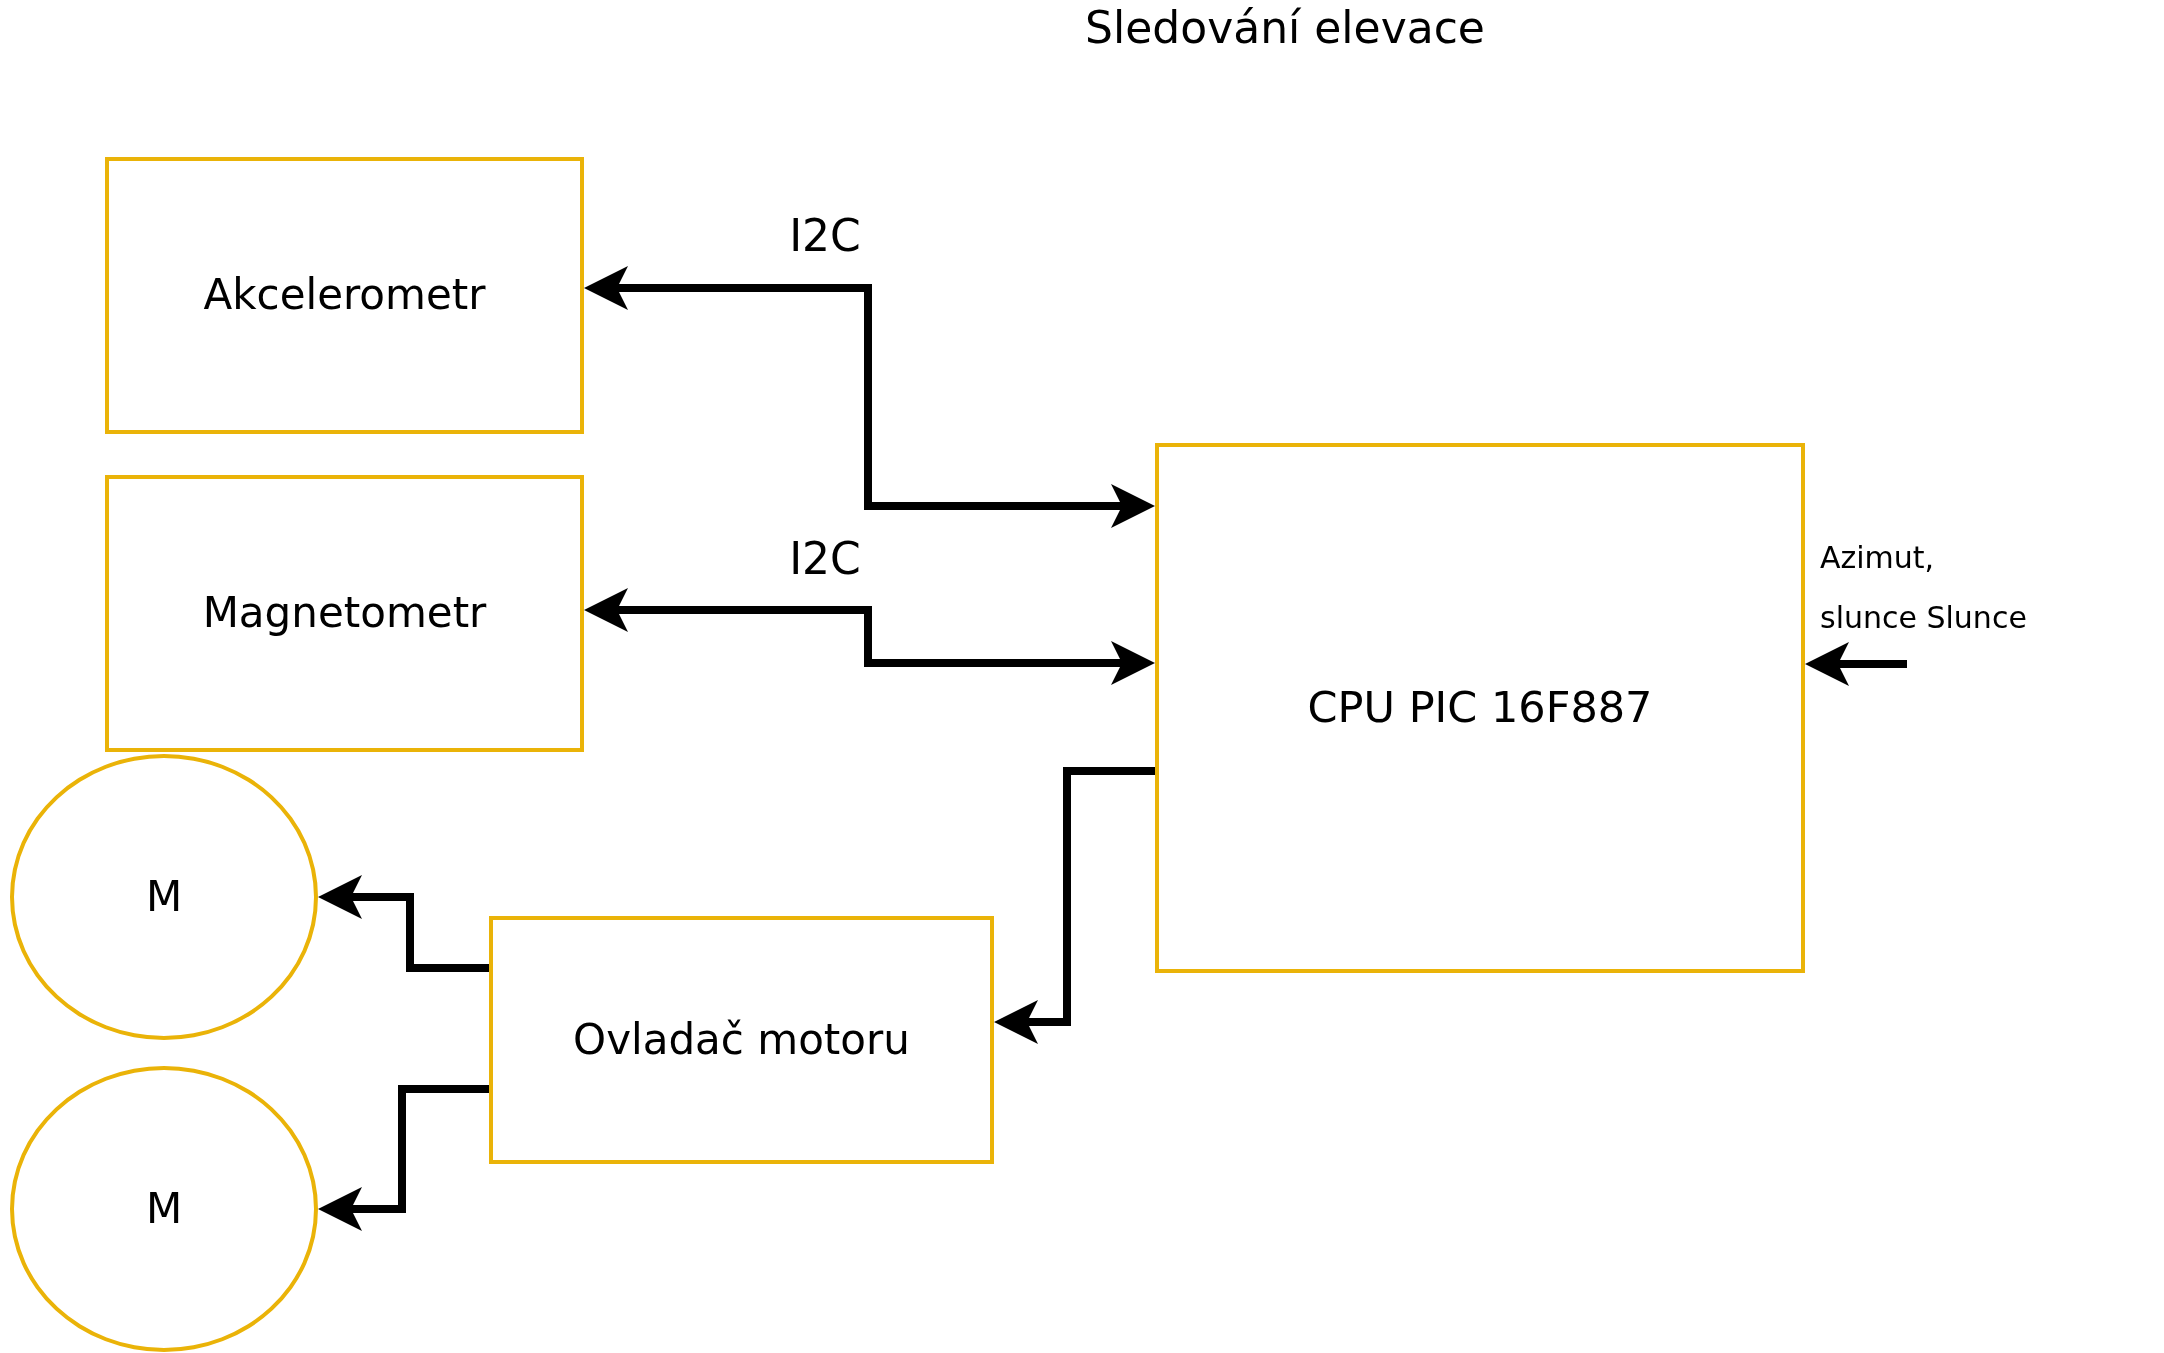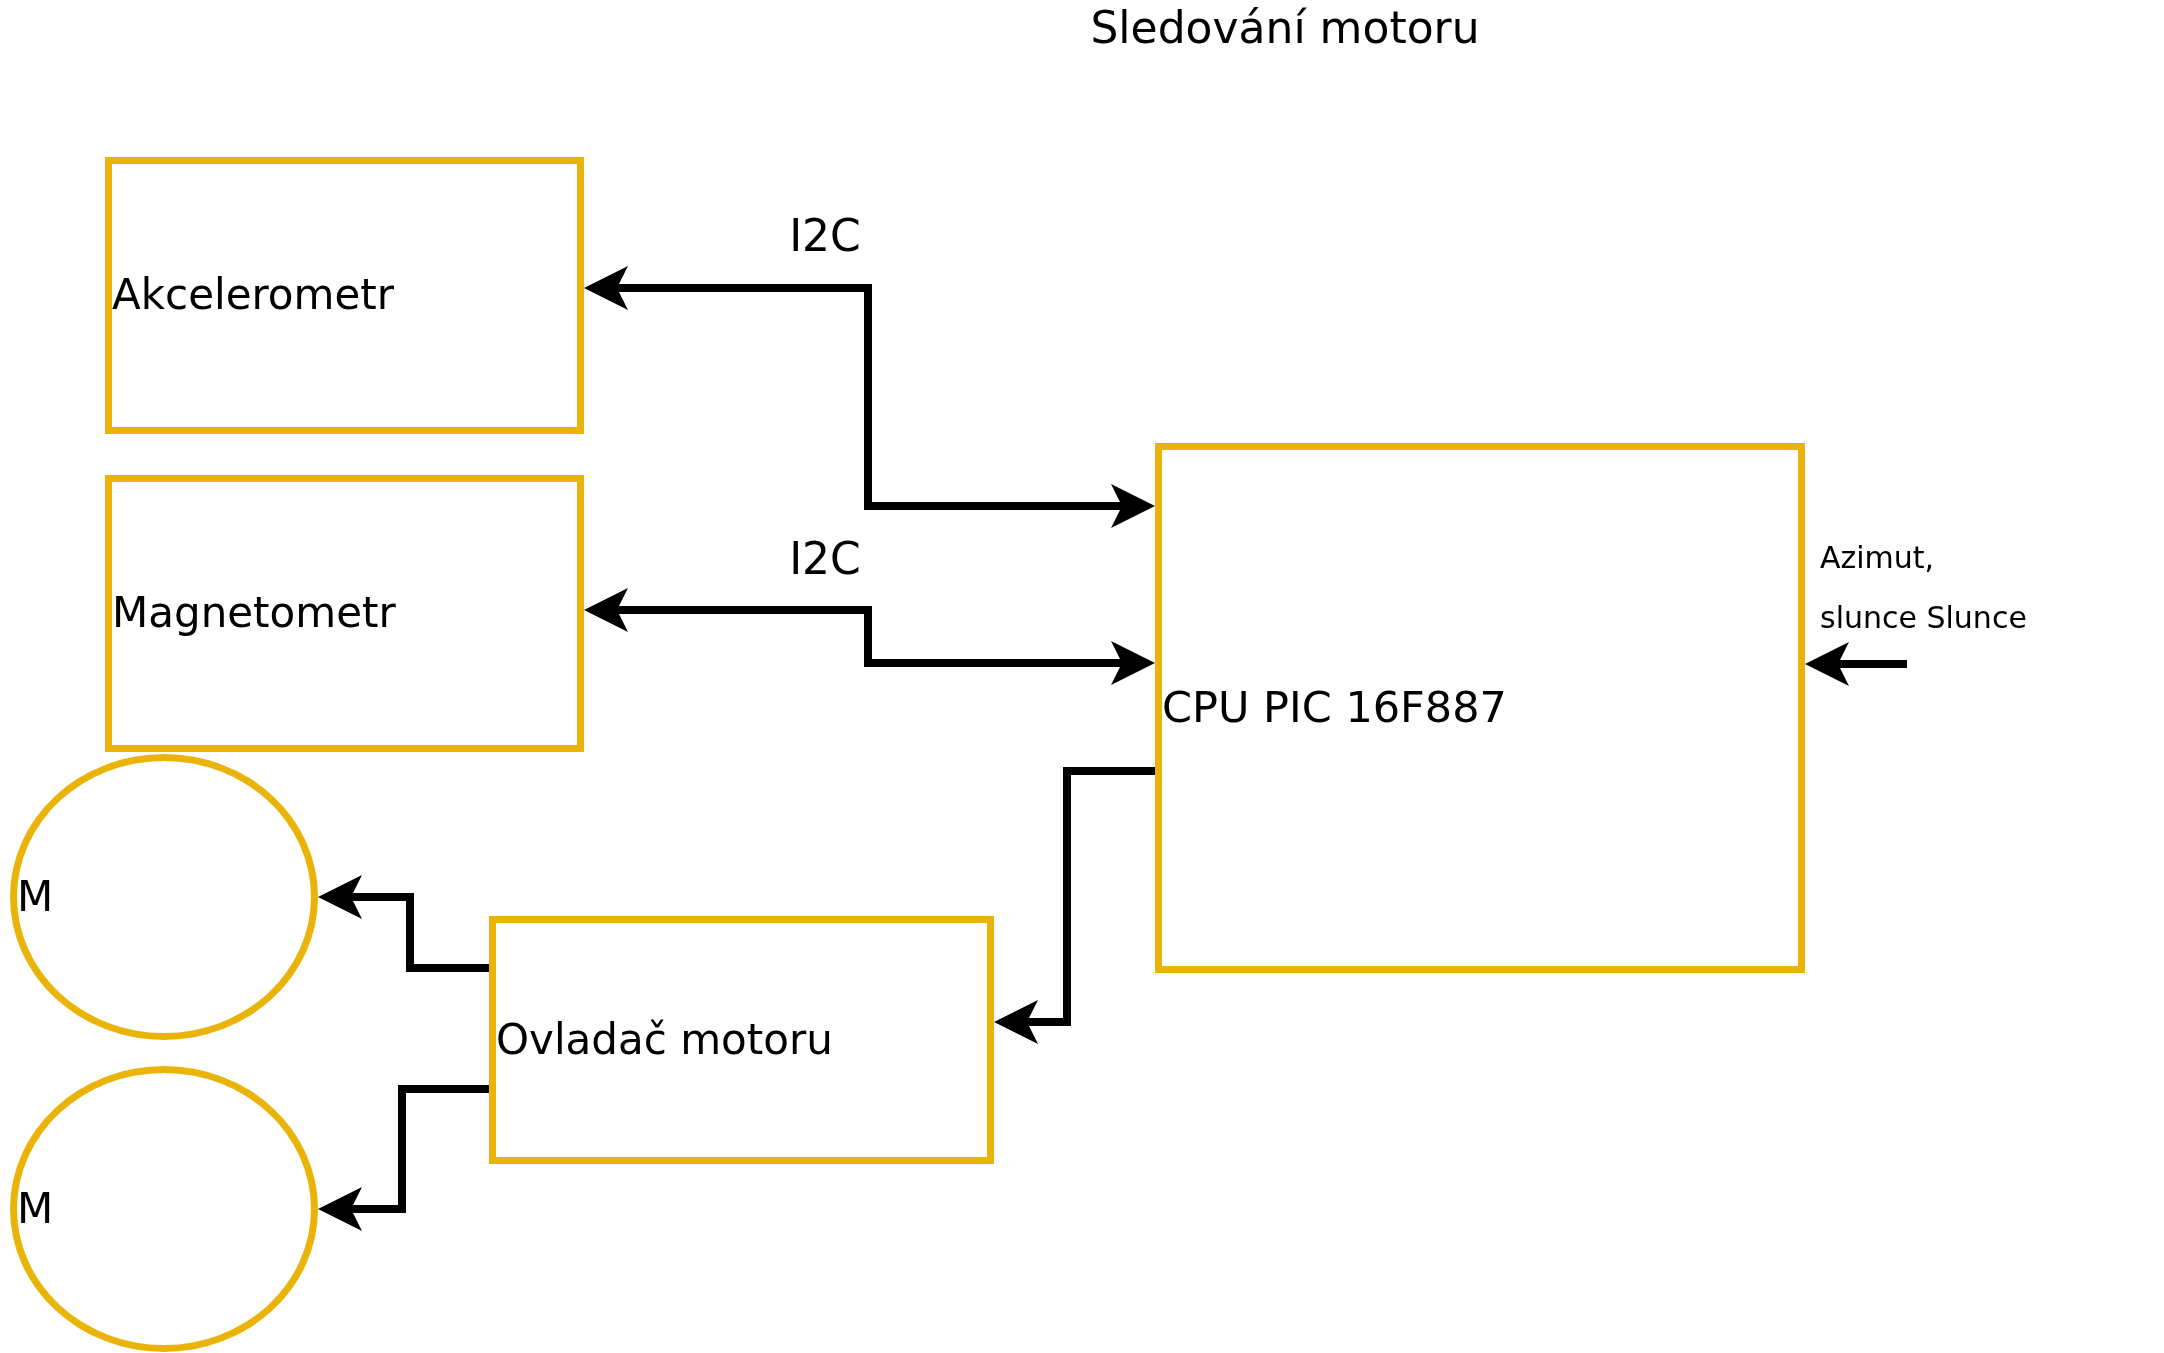--- a/index.html
+++ b/index.html
@@ -20,23 +20,23 @@
     width: 2164px; height: 1353px;
   }
   .connectors path {
     fill: none; stroke: #000000; stroke-width: 8;
     stroke-linejoin: miter; stroke-linecap: butt;
   }
   .connectors polygon { fill: #000000; stroke: none; }
   .node {
     position: absolute;
     box-sizing: border-box;
-    border: 7px solid #eab308;
+    border: 4px solid #eab308;
     background: #ffffff;
-    display: flex; align-items: center; justify-content: flex-start;
+    display: flex; align-items: center; justify-content: center;
     font-size: 42px; line-height: 1.2; color: #000000;
     white-space: nowrap;
   }
   .box-akcelerometr { left: 105px; top: 157px;  width: 479px; height: 277px; }
   .box-magnetometr  { left: 105px; top: 475px;  width: 479px; height: 277px; }
   .box-cpu          { left: 1155px; top: 443px; width: 650px; height: 530px; font-size: 43px; }
   .box-ovladac      { left: 489px; top: 916px;  width: 505px; height: 248px; }
   .circle {
     border-radius: 50%;
   }
@@ -80,21 +80,21 @@
     <path d="M 489 968 H 410 V 897 H 350"></path>
     <polygon points="318,897 362,875 351,897 362,919"></polygon>
 
     <path d="M 489 1089 H 402 V 1209 H 350"></path>
     <polygon points="318,1209 362,1187 351,1209 362,1231"></polygon>
 
     <path d="M 1907 664 H 1837"></path>
     <polygon points="1805,664 1849,642 1838,664 1849,686"></polygon>
   </svg>
 
-  <div class="floating-label diagram-title">Sledování motoru</div>
+  <div class="floating-label diagram-title">Sledování elevace</div>
 
   <div class="node box-akcelerometr">
     <span>Akcelerometr</span>
   </div>
 
   <div class="node box-magnetometr">
     <span>Magnetometr</span>
   </div>
 
   <div class="node box-cpu">

